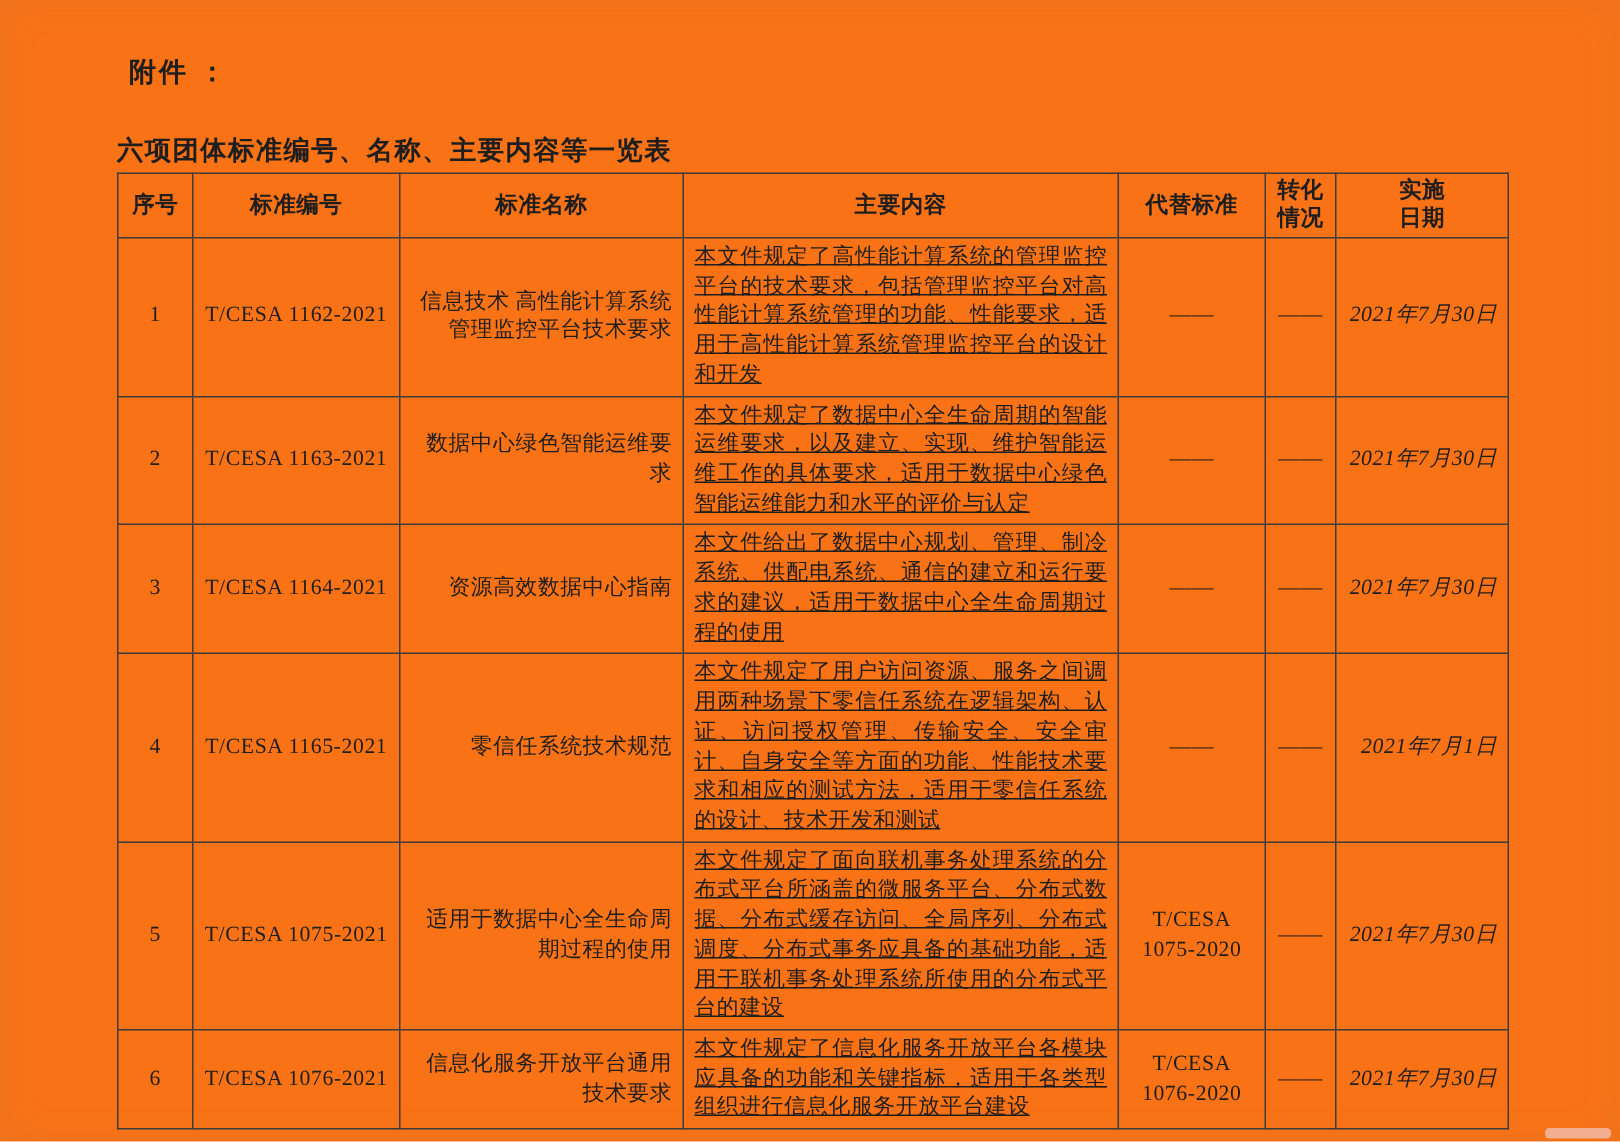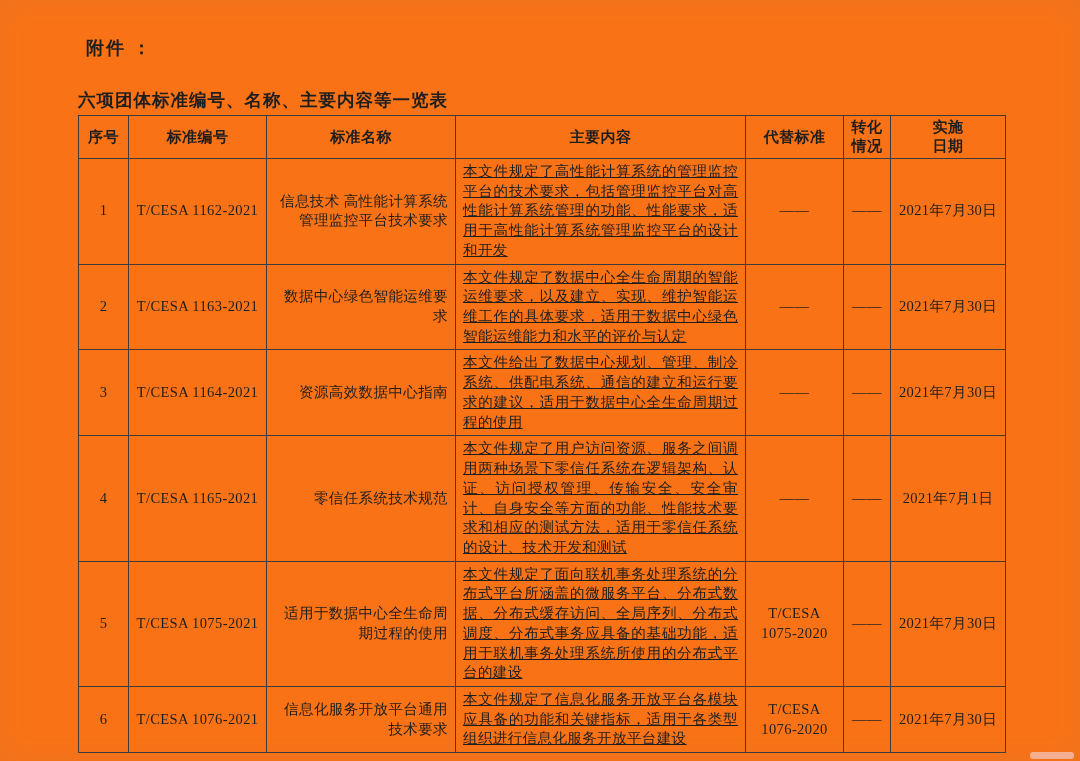--- a/index.html
+++ b/index.html
@@ -62,21 +62,21 @@
   tr.r2        { height: 79px; }
   tr.r3        { height: 110px; }
   tr.r4        { height: 118px; }
   tr.r5        { height: 66px; }
   td.c-no      { text-align: center; }
   td.c-code    { text-align: center; padding-left: 11px; font-size: 15px; letter-spacing: 0.2px; }
   td.c-name    { text-align: right; padding-left: 9px; padding-right: 9px; }
   td.c-content { text-align: justify; text-justify: inter-character; padding-left: 8px; padding-right: 8px; text-decoration: underline; }
   td.c-replaced{ text-align: center; font-size: 14px; letter-spacing: 0.2px; }
   td.c-conv    { text-align: center; }
-  td.c-date    { text-align: center; font-size: 14px; letter-spacing: 0px; padding: 2px 2px; }
+  td.c-date    { text-align: right; font-size: 14px; letter-spacing: 0px; padding: 2px 2px; font-style: italic; }
   .scan-artifact {
     position: absolute;
     right: 6px; bottom: 2px;
     width: 44px; height: 7px;
     background: #f3c9c4;
     border-radius: 3px;
     opacity: 0.7;
   }
 </style>
 </head>

